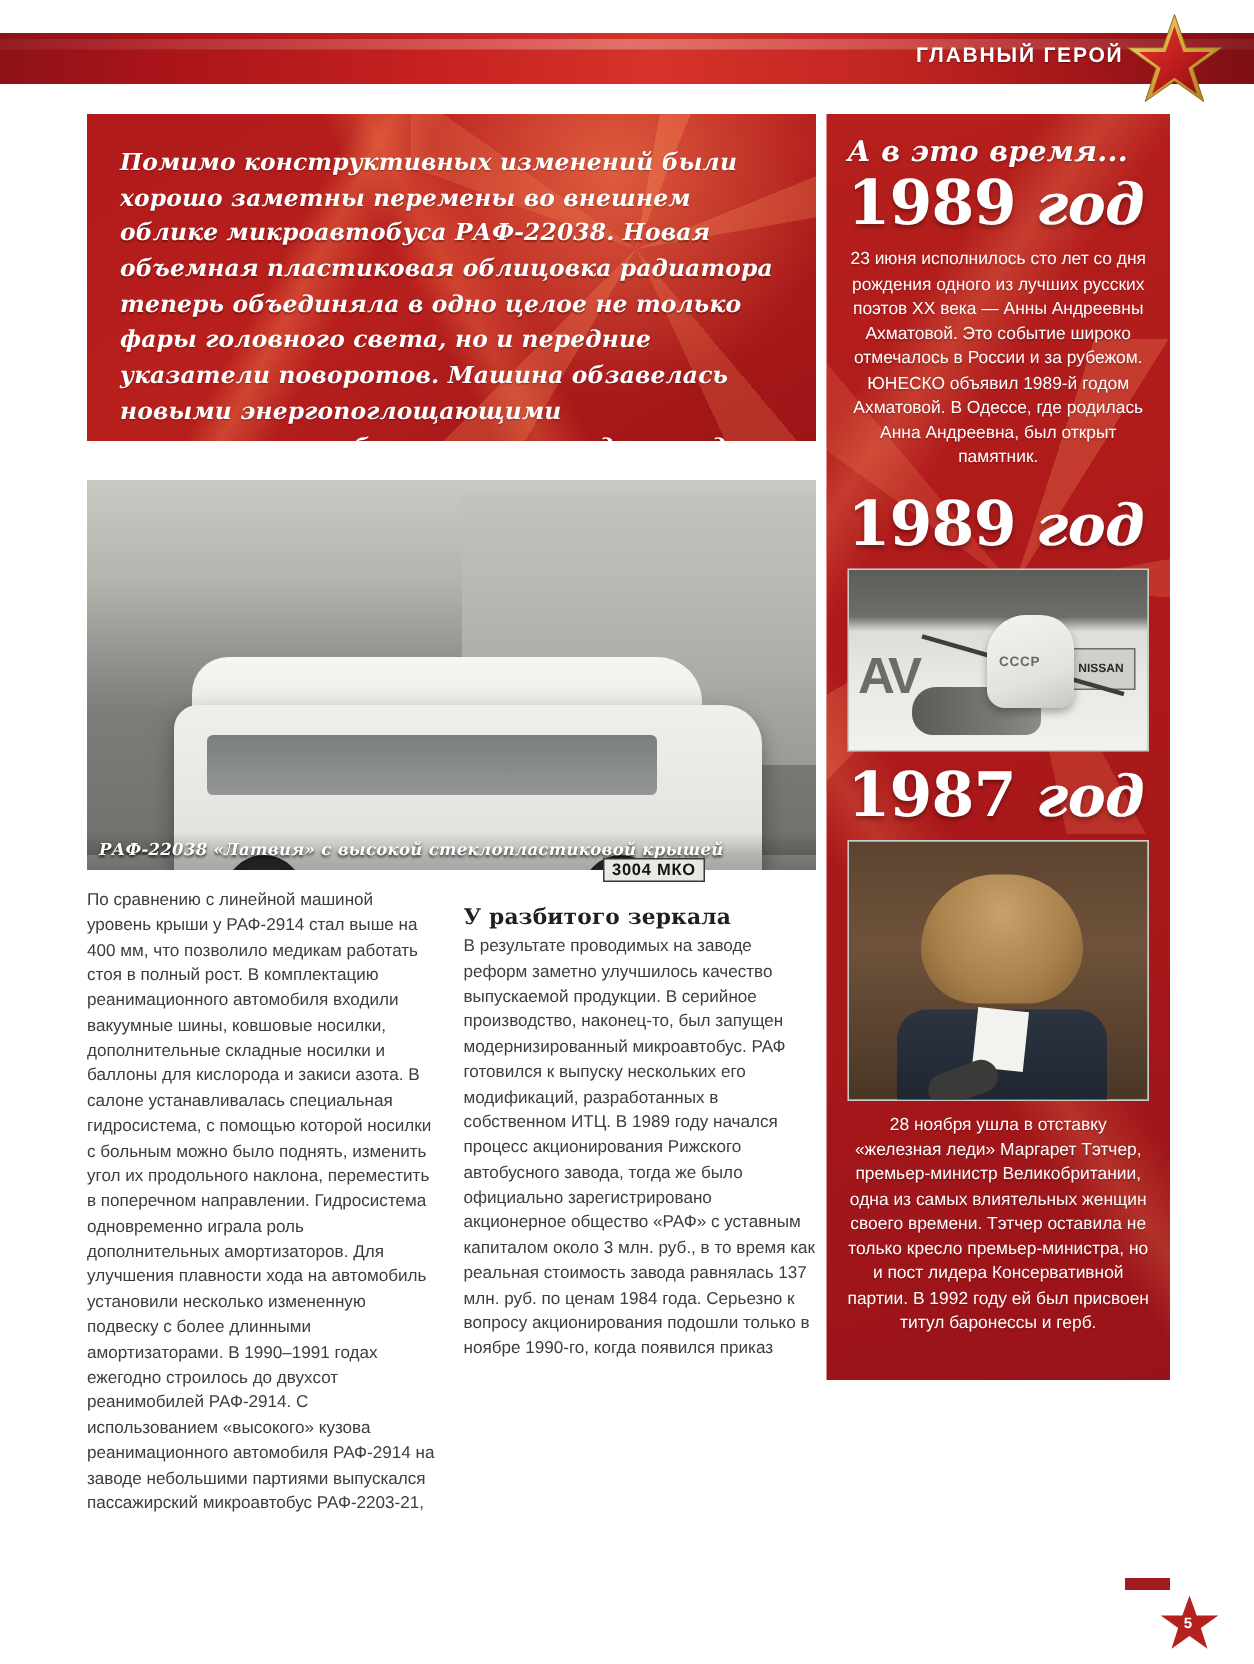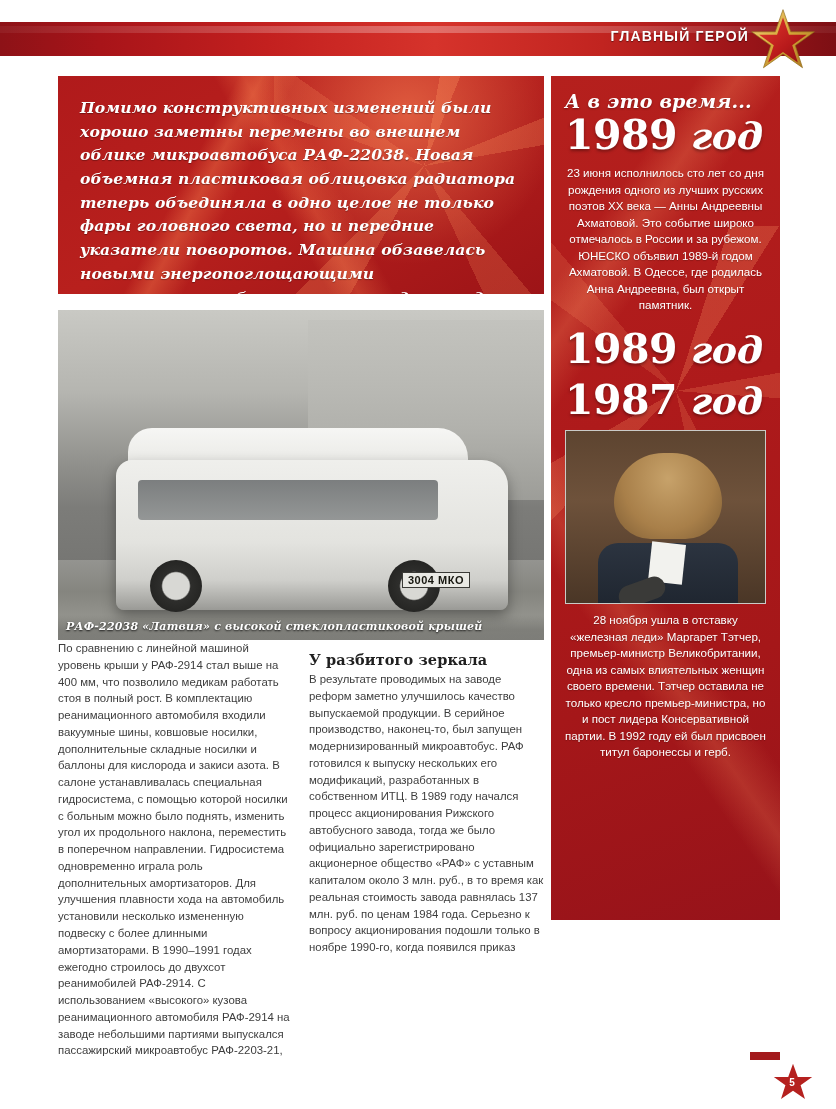--- a/index.html
+++ b/index.html
@@ -109,22 +109,22 @@
     font-size: 15.6px;
     line-height: 1.52;
     letter-spacing: 0.1px;
     text-shadow: 0 1px 1px rgba(0,0,0,0.35);
   }
 
   
   #photo-wrap {
     position: relative;
     width: 486px;
-    height: 330px;
-    margin-top: 16px;
+    height: 260px;
+    margin-top: 26px;
     overflow: hidden;
     background: #be185d;
   }
   #photo-sky {
     position: absolute;
     inset: 0;
     background:
       linear-gradient(180deg, #c9c9c4 0%, #b5b5b0 25%, #8e8e8a 48%, #7c7c79 60%, #6e6e6b 100%);
   }
   #photo-trees {
@@ -202,20 +202,21 @@
     font-family: "DejaVu Serif", serif;
     font-style: italic;
     font-weight: bold;
     font-size: 11px;
     letter-spacing: 0.2px;
     text-shadow: 0 1px 2px rgba(0,0,0,0.8);
   }
 
   
   #body-cols {
+    margin-top: 12px;
     width: 486px;
     display: flex;
     gap: 16px;
   }
   .body-col {
     width: 235px;
   }
   .body-col p {
     margin: 0 0 0 0;
     color: #3d3d3d;
@@ -491,20 +492,29 @@
       <div class="sb-year">
         <span>1989</span>
         <span class="yr-word">год</span>
       </div>
       <p class="sb-text">23 июня исполнилось сто лет со дня рождения одного из лучших русских поэтов ХХ века — Анны Андреевны Ахматовой. Это событие широко отмечалось в России и за рубежом. ЮНЕСКО объявил 1989-й годом Ахматовой. В Одессе, где родилась Анна Андреевна, был открыт памятник.</p>
 
       <div class="sb-year">
         <span>1989</span>
         <span class="yr-word">год</span>
       </div>
+      <div class="sb-photo">
+        <div id="photo-hockey-bg"></div>
+        <div id="hockey-board-text">AV</div>
+        <div id="hockey-nissan">NISSAN</div>
+        <div id="hockey-player-dark"></div>
+        <div id="hockey-stick"></div>
+        <div id="hockey-player-white"></div>
+        <div id="hockey-jersey-text">СССР</div>
+      </div>
 
       <div class="sb-year">
         <span>1987</span>
         <span class="yr-word">год</span>
       </div>
       <div class="sb-photo" id="photo-thatcher">
         <div id="thatcher-bg"></div>
         <div id="thatcher-suit"></div>
         <div id="thatcher-hair"></div>
         <div id="thatcher-face"></div>

